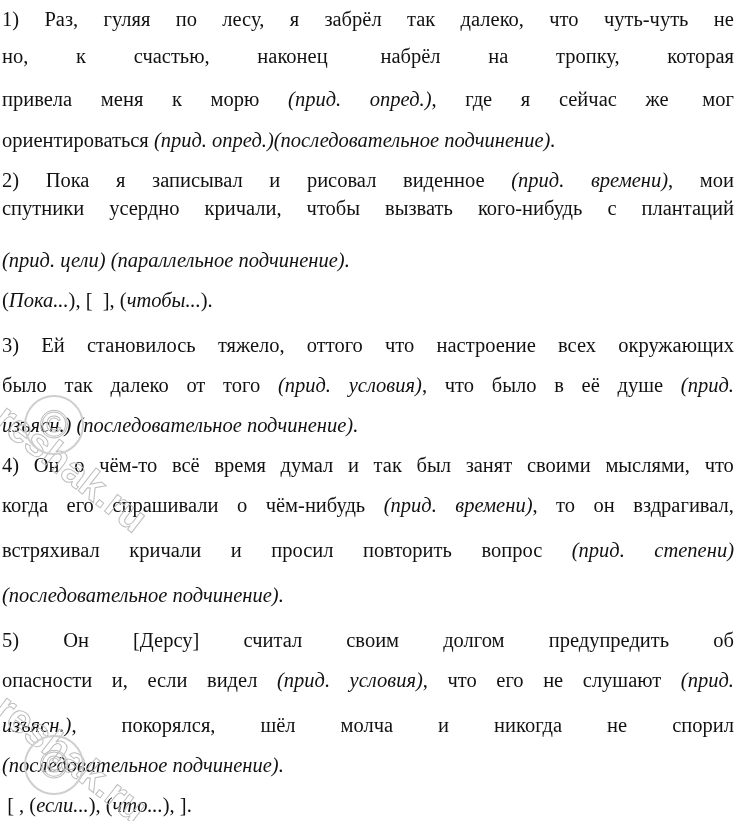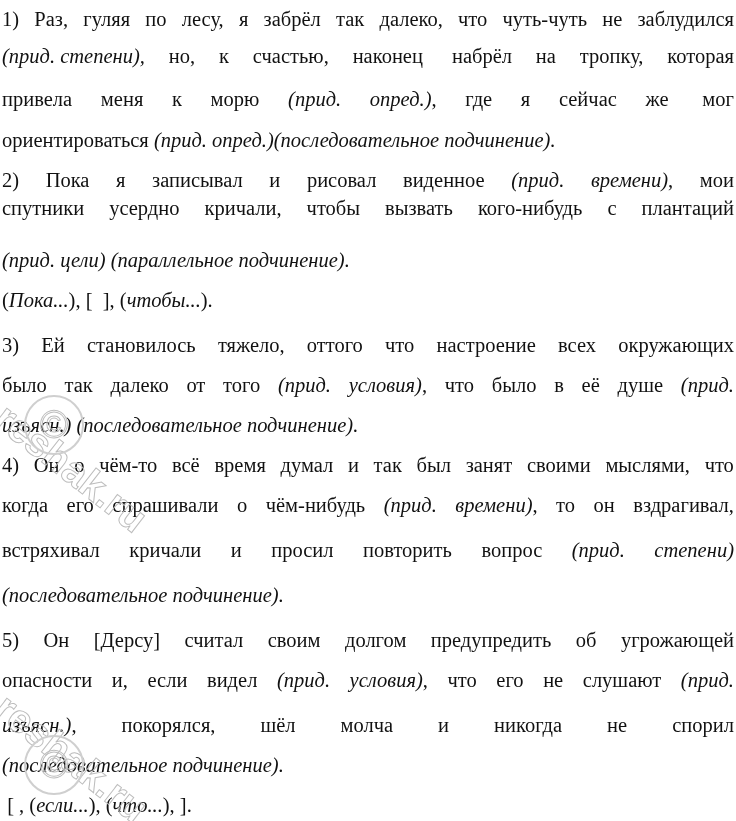--- a/index.html
+++ b/index.html
@@ -48,25 +48,23 @@
         <span>гуляя</span>
         <span>по</span>
         <span>лесу,</span>
         <span>я</span>
         <span>забрёл</span>
         <span>так</span>
         <span>далеко,</span>
         <span>что</span>
         <span>чуть-чуть</span>
         <span>не</span>
-        <span>заблудился</span>
 
     </div>
     <div class="line justify" style="top:43px">
-      <span><i>(прид. степени),</i></span>
         <span>но,</span>
         <span>к</span>
         <span>счастью,</span>
         <span>наконец</span>
         <span> набрёл</span>
         <span>на</span>
         <span>тропку,</span>
         <span>которая</span>
     </div>
     <div class="line justify" style="top:86px">
@@ -197,21 +195,20 @@
   <div>
     <div class="line justify" style="top:627px">
       <span>5)</span>
         <span>Он</span>
         <span>[Дерсу]</span>
         <span>считал</span>
         <span>своим</span>
         <span>долгом</span>
         <span>предупредить</span>
         <span>об</span>
-        <span>угрожающей</span>
     </div>
     <div class="line justify" style="top:667px">
       <span>опасности</span>
         <span>и,</span>
         <span>если</span>
         <span>видел</span>
         <span><i>(прид.</i></span>
         <span><i>условия)</i>,</span>
         <span>что</span>
         <span>его</span>

